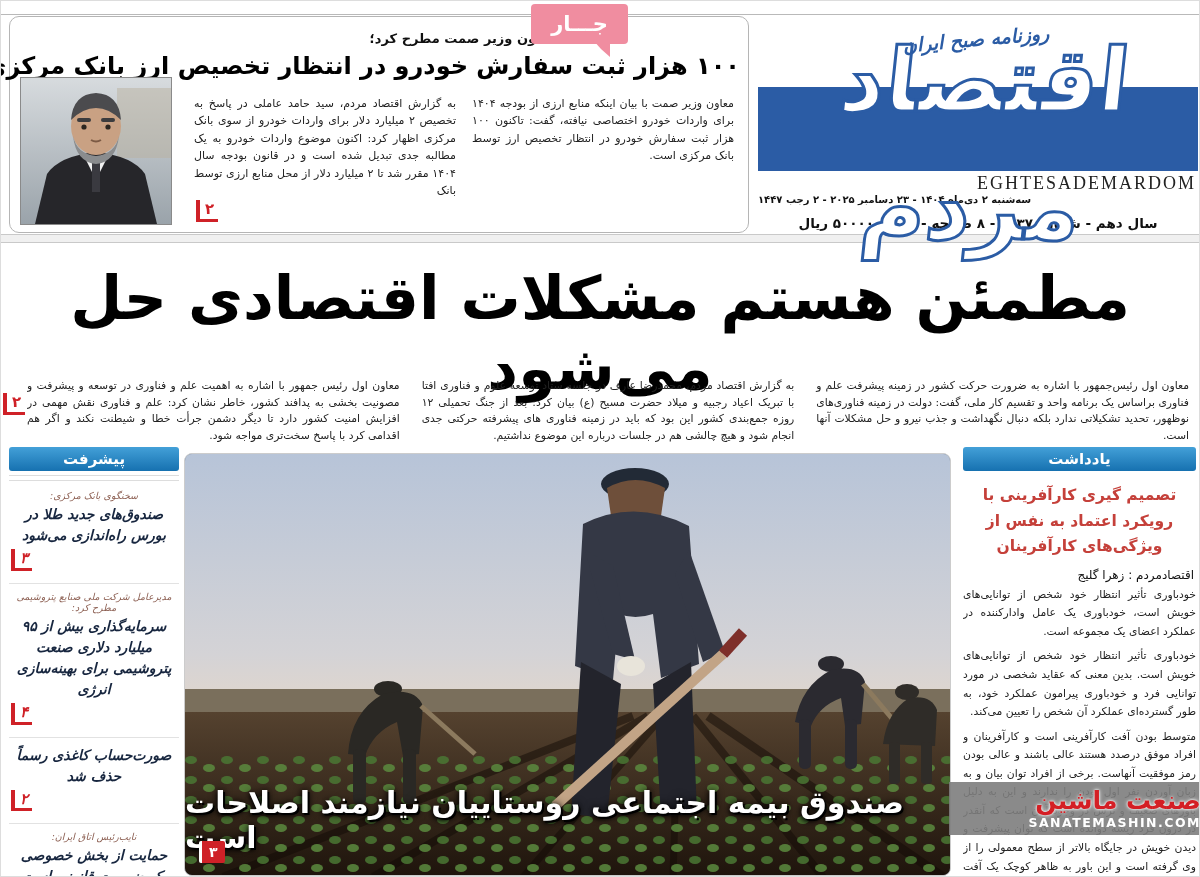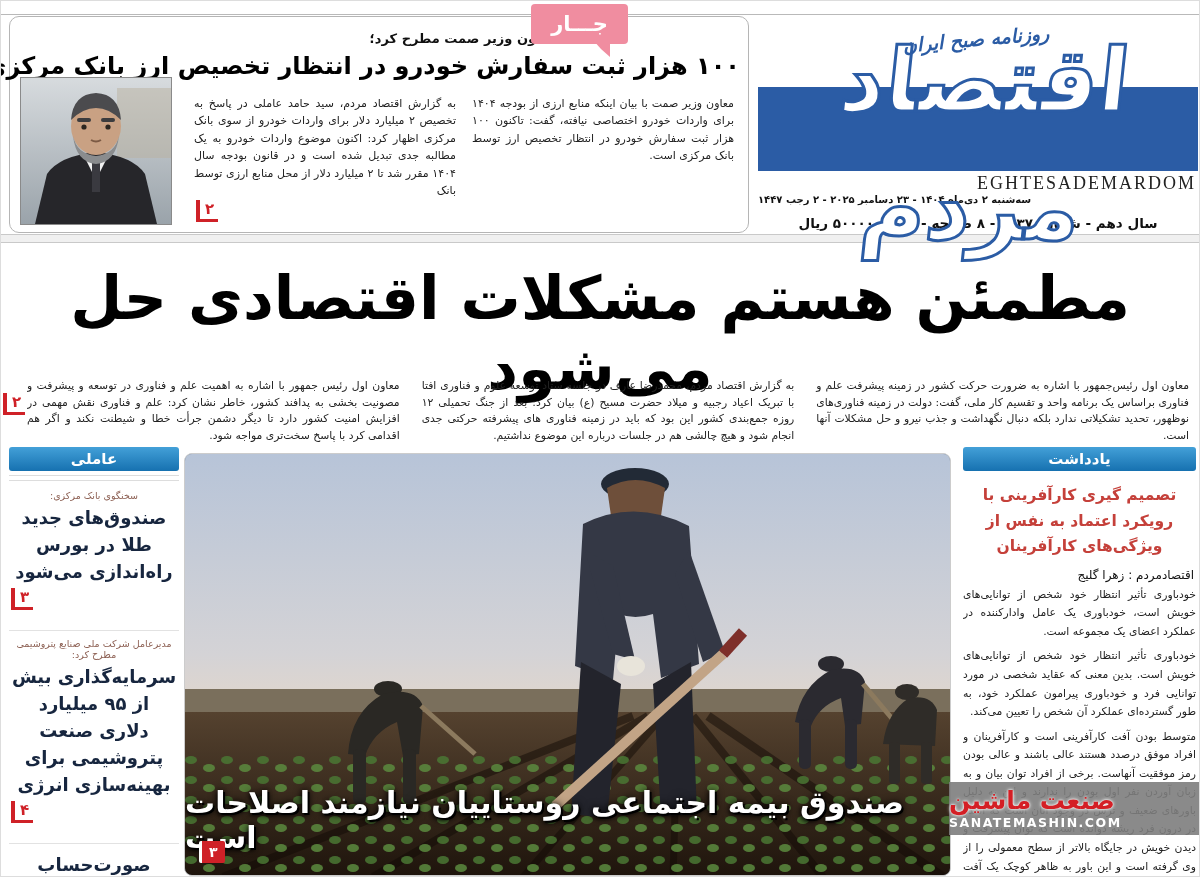--- a/index.html
+++ b/index.html
@@ -64,25 +64,25 @@
   .ms-body > div { flex:1; }
   .ms-mark { position:absolute; left:2px; top:392px; }
 
   
   .sec-header { height:24px; background:linear-gradient(#43a0d8,#1671b0); color:#fff; font-weight:bold;
                 font-size:15px; text-align:center; line-height:24px; border-radius:3px; }
   .dbl { height:6px; border-top:1px solid #ddd; border-bottom:1px solid #ddd; margin:4px 0 2px; }
 
   
   .vitrine { position:absolute; top:446px; left:8px; width:170px; height:429px; overflow:hidden; }
-  .v-item { padding:7px 2px 20px; border-bottom:1px solid #e2e2e2; }
+  .v-item { padding:7px 2px 12px; border-bottom:1px solid #e2e2e2;font-style:italic; }
   .v-item:last-child { border-bottom:none; }
   .v-kicker { font-size:9.5px; color:#8c5f52; text-align:center; margin-bottom:3px; }
   .v-kicker:empty { display:none; }
-  .v-title { font-size:18px; font-weight:800; color:#17263f; text-align:center; line-height:1.5; }
+  .v-title { font-size:14px; font-weight:800; color:#17263f; text-align:center; line-height:1.5; }
   .v-markrow { text-align:left; margin-top:2px; }
 
   
   .photo-block { position:absolute; top:452px; left:183px; width:767px; height:423px;
                  border-radius:8px; overflow:hidden; border:1px solid #ccc; background:#7e8da0; }
   .photo-caption { position:absolute; bottom:20px; left:0; right:0; text-align:left;
                    font-size:30px; font-weight:900; color:#fff; z-index:3;
                    text-shadow:0 2px 4px #000, 0 0 9px #000, 2px 2px 0 #000; }
   .photo-mark { position:absolute; bottom:12px; left:14px; z-index:3; background:#cf2127; color:#fff;
                 font-weight:900; font-size:14px; padding:3px 7px; border-radius:2px;
@@ -91,21 +91,21 @@
   
   .note { position:absolute; top:446px; left:962px; width:233px; height:429px; overflow:hidden; }
   .note-title { margin-top:12px; font-size:15.5px; font-weight:900; color:#c5403a;
                 text-align:center; line-height:1.65; }
   .note-byline { margin:8px 2px 4px; font-size:12px; font-weight:normal; color:#111; }
   .note-body p { margin-bottom:6px; font-size:10.8px; line-height:1.72; text-align:justify; color:#222; }
 
   
   .watermark { position:absolute; top:781px; left:948px; width:252px; height:53px; z-index:6;
                background:rgba(125,125,125,0.9); display:flex; flex-direction:column;
-               align-items:flex-end; justify-content:center; }
+               align-items:flex-start; justify-content:center; }
   .wm-fa { font-size:25px; font-weight:900; color:#d41f25; line-height:1;
            text-shadow:0 0 2px #fff, 0 0 4px #fff; }
   .wm-latin { direction:ltr; font-size:12.5px; font-weight:bold; color:#fff;
               letter-spacing:1.5px; margin-top:2px; }
 </style>
 </head>
 <body>
 
 <div id="page">
 
@@ -164,21 +164,21 @@
 
   <div class="ms-headline">مطمئن هستم مشکلات اقتصادی حل می‌شود</div>
   <div class="ms-body">
     <div>معاون اول رئیس‌جمهور با اشاره به ضرورت حرکت کشور در زمینه پیشرفت علم و فناوری براساس یک برنامه واحد و تقسیم کار ملی، گفت: دولت در زمینه فناوری‌های نوظهور، تحدید تشکیلاتی ندارد بلکه دنبال نگهداشت و جذب نیرو و حل مشکلات آنها است.</div>
     <div>به گزارش اقتصاد مردم، محمدرضا عارف در جلسه ستاد توسعه علوم و فناوری افتا با تبریک اعیاد رجبیه و میلاد حضرت مسیح (ع) بیان کرد: بعد از جنگ تحمیلی ۱۲ روزه جمع‌بندی کشور این بود که باید در زمینه فناوری های پیشرفته حرکتی جدی انجام شود و هیچ چالشی هم در جلسات درباره این موضوع نداشتیم.</div>
     <div>معاون اول رئیس جمهور با اشاره به اهمیت علم و فناوری در توسعه و پیشرفت و مصونیت بخشی به پدافند کشور، خاطر نشان کرد: علم و فناوری نقش مهمی در افزایش امنیت کشور دارد تا دیگر دشمن جرأت خطا و شیطنت نکند و اگر هم اقدامی کرد با پاسخ سخت‌تری مواجه شود.</div>
   </div>
   <span class="pmark ms-mark">۲</span>
 
   <div class="vitrine">
-    <div class="sec-header">عاملی</div>
+    <div class="sec-header">پیشرفت</div>
     <div class="dbl"></div>
 
     <div class="v-item">
       <div class="v-kicker">سخنگوی بانک مرکزی:</div>
       <div class="v-title">صندوق‌های جدید طلا در بورس راه‌اندازی می‌شود</div>
       <div class="v-markrow"><span class="pmark">۳</span></div>
     </div>
     <div class="v-item">
       <div class="v-kicker">مدیرعامل شرکت ملی صنایع پتروشیمی مطرح کرد:</div>
       <div class="v-title">سرمایه‌گذاری بیش از ۹۵ میلیارد دلاری صنعت پتروشیمی برای بهینه‌سازی انرژی</div>

